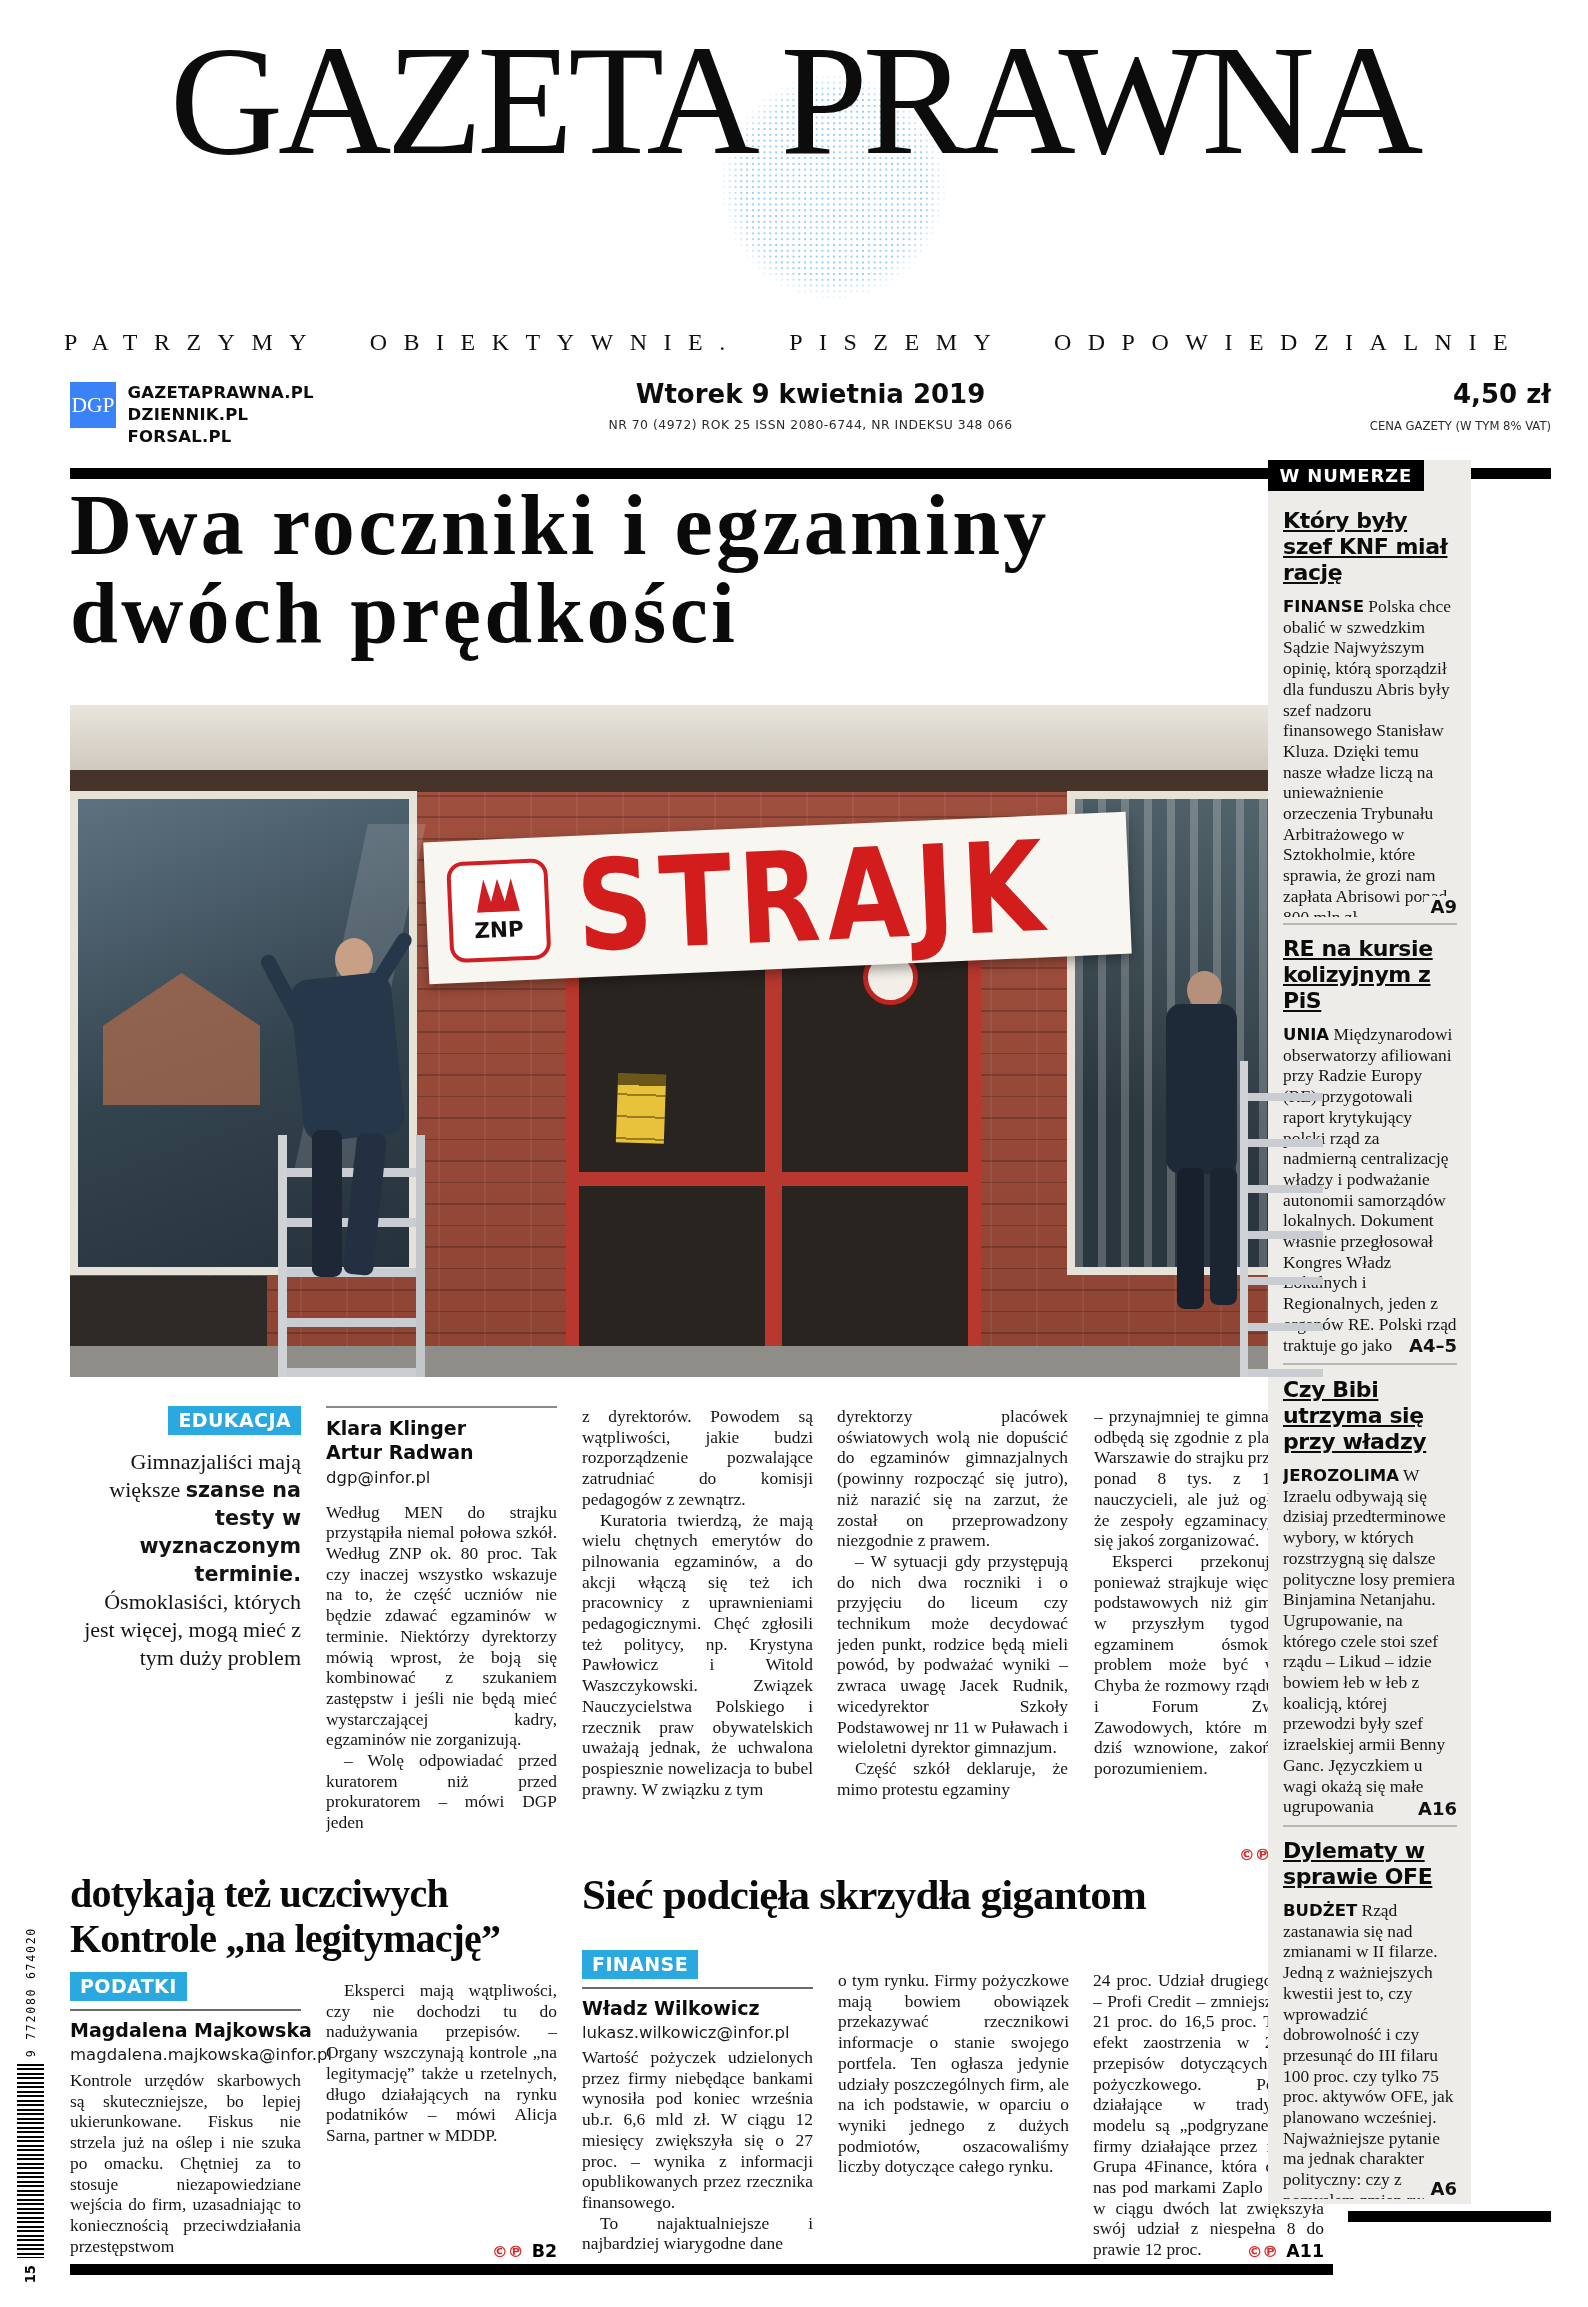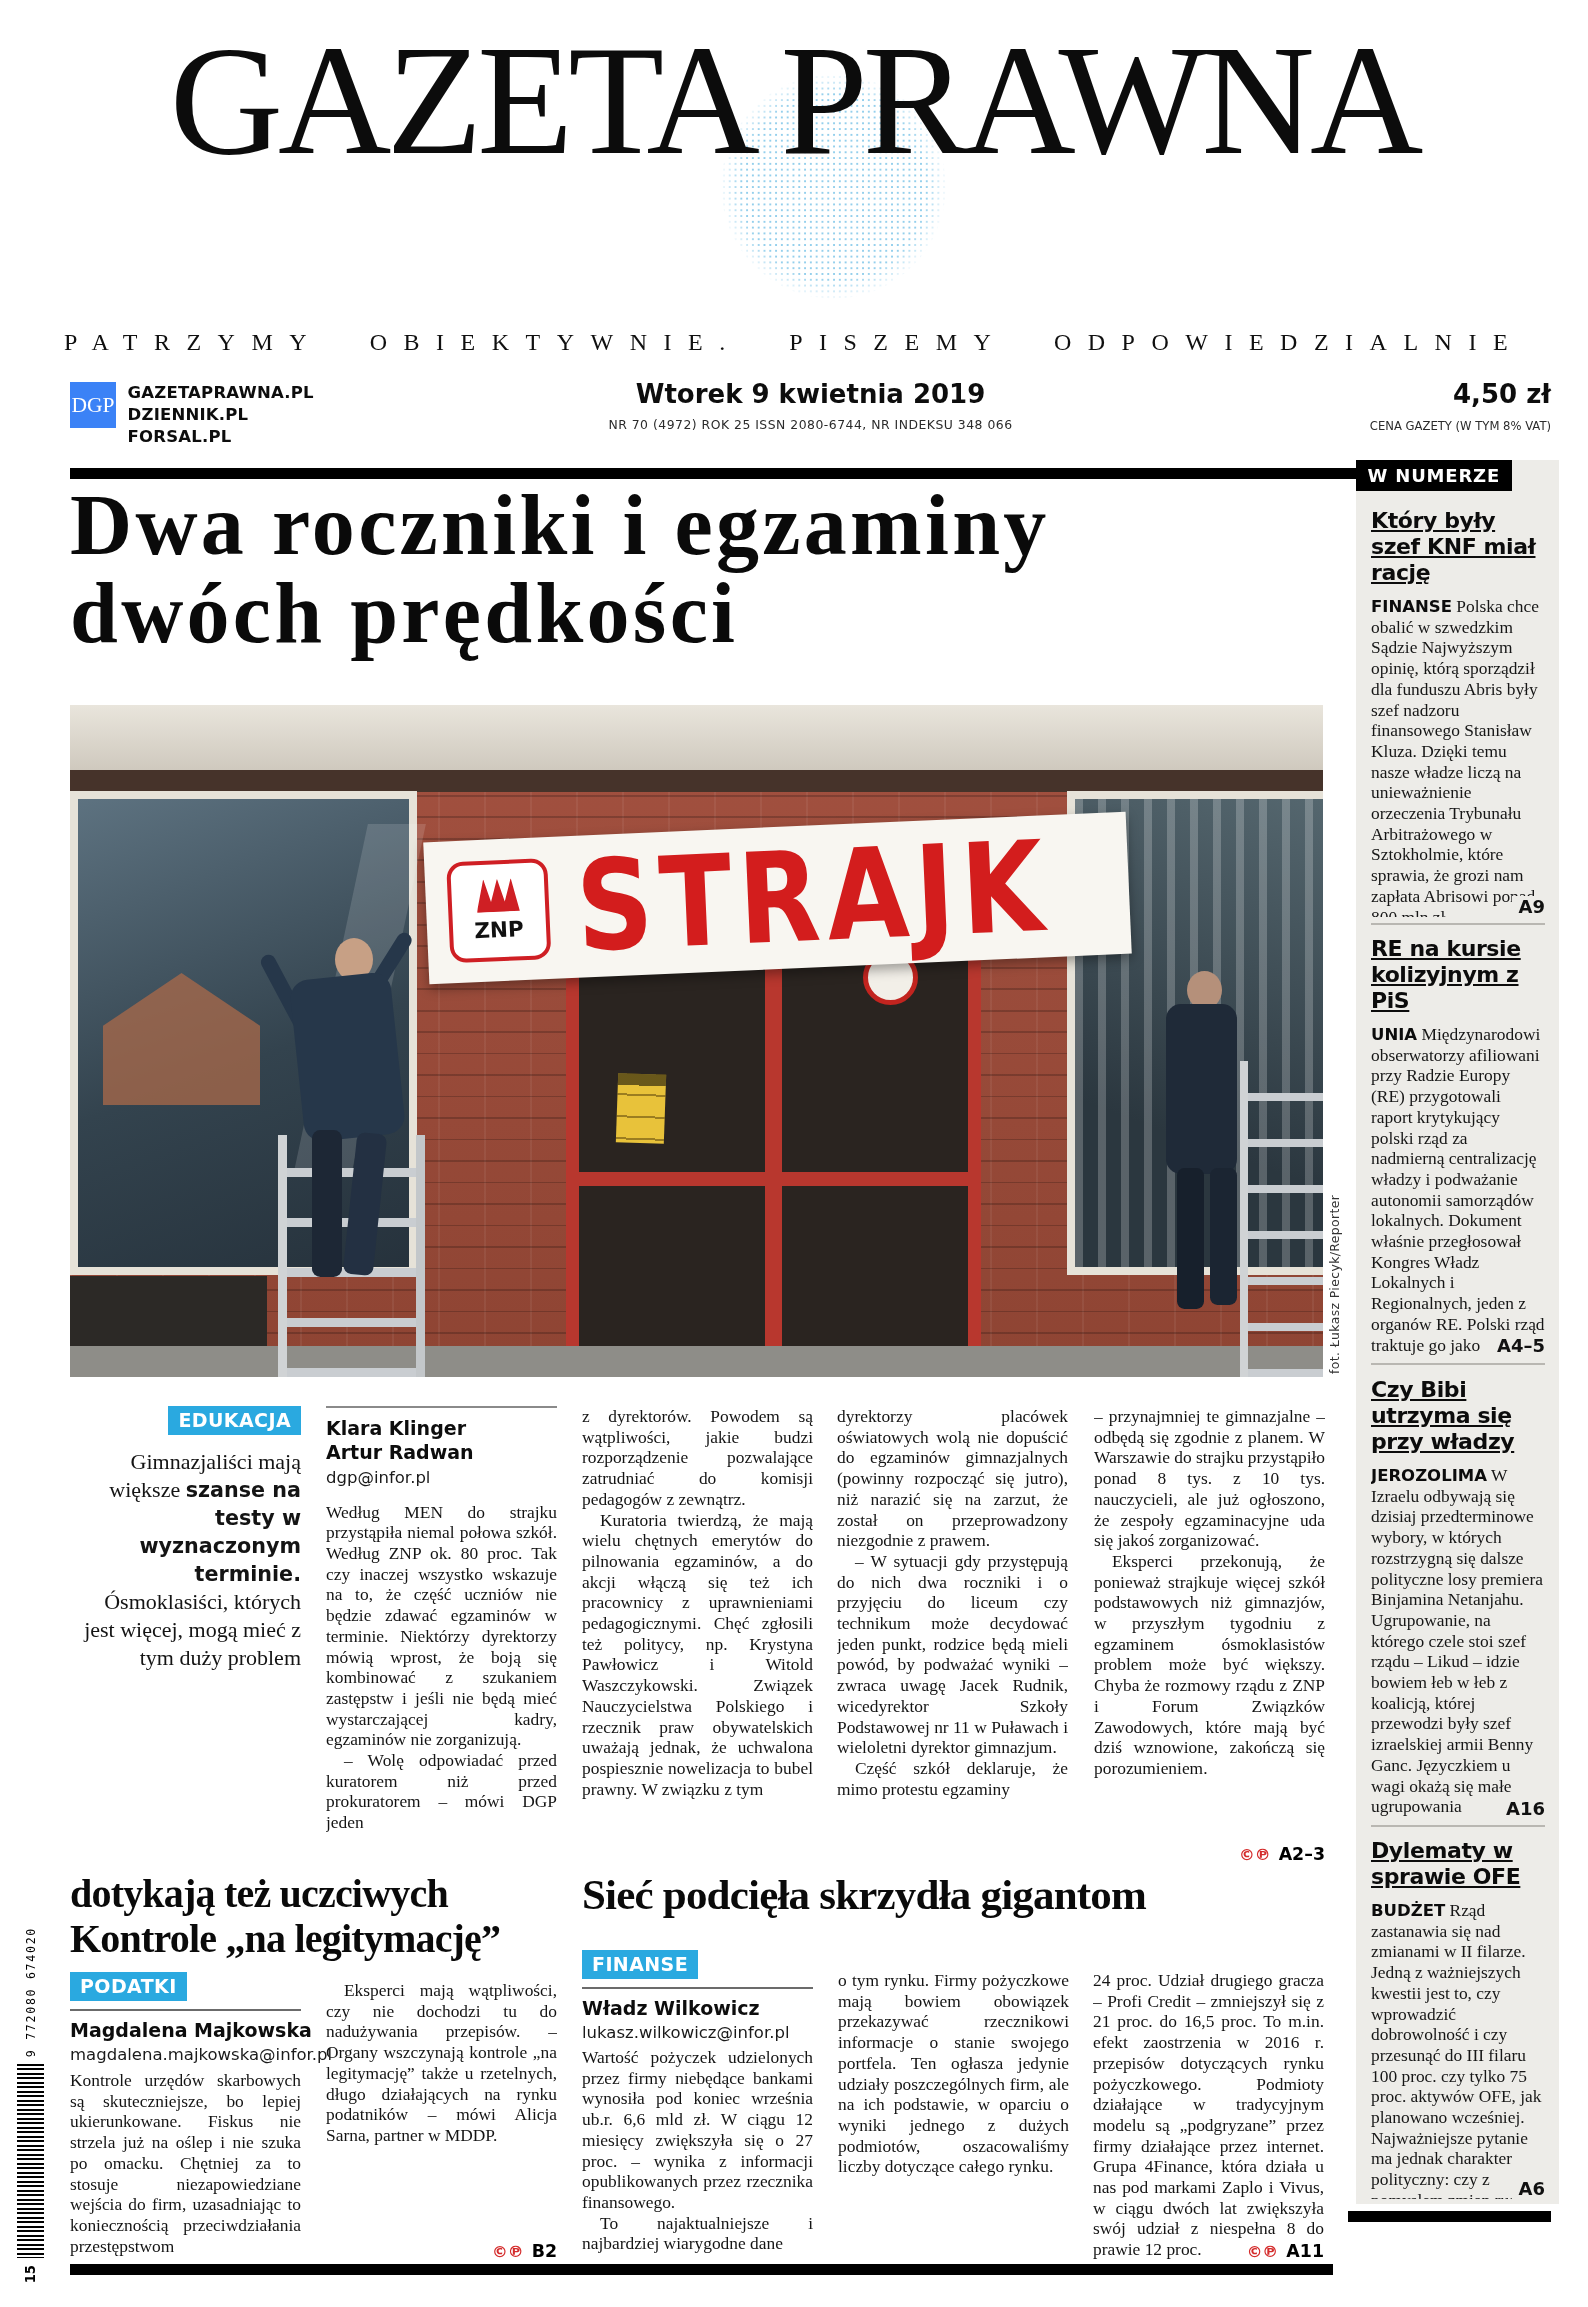--- a/index.html
+++ b/index.html
@@ -114,21 +114,21 @@
   .botL{position:absolute;left:70px;top:1871px;width:486px;height:395px;}
   .botM{position:absolute;left:582px;top:1871px;width:742px;height:395px;}
   .btitle{font:bold 40px/45px "Liberation Serif",serif;letter-spacing:-0.8px;color:#0a0a0a;}
   .btitle2{font:bold 43px/48px "Liberation Serif",serif;letter-spacing:-0.8px;color:#0a0a0a;}
   .krow{position:absolute;left:0;width:231px;}
   .rule2{height:1.7px;background:#6b6b6b;margin-top:8.3px;width:231px;}
   .bcol{position:absolute;width:231px;overflow:hidden;font:17.4px/20.7px "Liberation Serif",serif;
         text-align:justify;color:#141414;}
   .bcol p{margin:0;}
   
-  .sidebar{position:absolute;left:1356px;top:460px;width:203px;height:1744px;background:#edece8;}
+  .sidebar{position:absolute;left:1268px;top:460px;width:203px;height:1744px;background:#edece8;}
   .sb-head{position:absolute;left:0;top:0;background:#000;color:#fff;
            font:bold 18px "DejaVu Sans",sans-serif;padding:5px 11.6px;letter-spacing:0.8px;}
   .sb-item{position:absolute;left:15px;width:174px;overflow:hidden;}
   .sb-title{font:bold 22px/26px "DejaVu Sans",sans-serif;letter-spacing:-0.4px;color:#0c0c0c;margin-bottom:10px;text-decoration:underline;}
   .sb-item p{margin:0;font:17.4px/20.7px "Liberation Serif",serif;color:#161616;}
   .sb-kick{font:bold 16.5px "DejaVu Sans",sans-serif;color:#0c0c0c;}
   .sb-page{position:absolute;right:0;bottom:0;background:#edece8;padding-left:6.6px;
            font:bold 18px "DejaVu Sans",sans-serif;}
   .sb-sep{position:absolute;left:15px;width:174px;height:1.7px;background:#b9b7b2;}
   .sb-bar{position:absolute;left:1348px;top:2211px;width:203px;height:10.8px;background:#000;}

